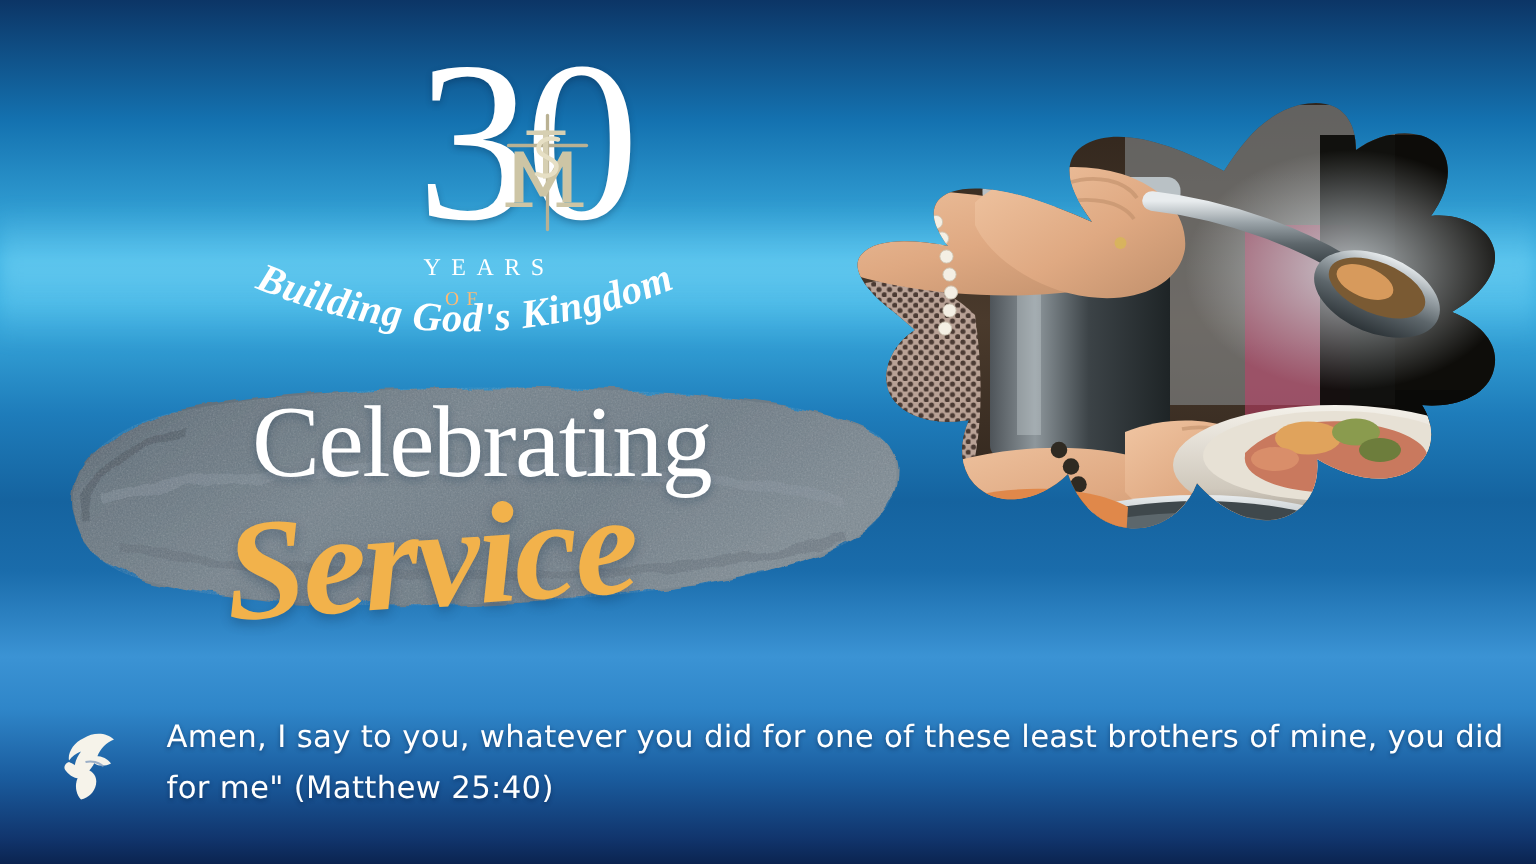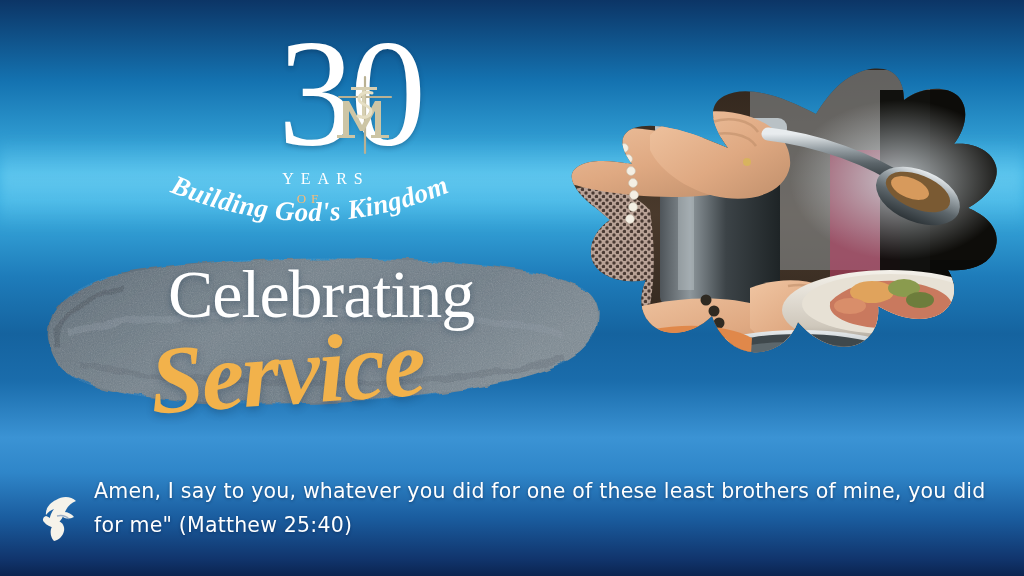--- a/index.html
+++ b/index.html
@@ -96,21 +96,21 @@
   }
 
   
   .photo{
     position:absolute;left:500px;top:30px;width:524px;height:410px;
   }
 
   
   .quote{
     position:absolute;left:38px;top:474px;width:980px;
-    display:flex;align-items:flex-end;gap:14px;
+    display:flex;align-items:center;gap:31px;
   }
   .dove{width:42px;height:48px;flex:0 0 42px;margin-top:4px;}
   .quote-text{
     font-family:"DejaVu Sans", sans-serif;
     font-size:20.5px;line-height:34px;color:#ffffff;
     letter-spacing:.2px;
     text-shadow:0 1px 3px rgba(0,25,60,.45);
   }
 </style>
 </head>

